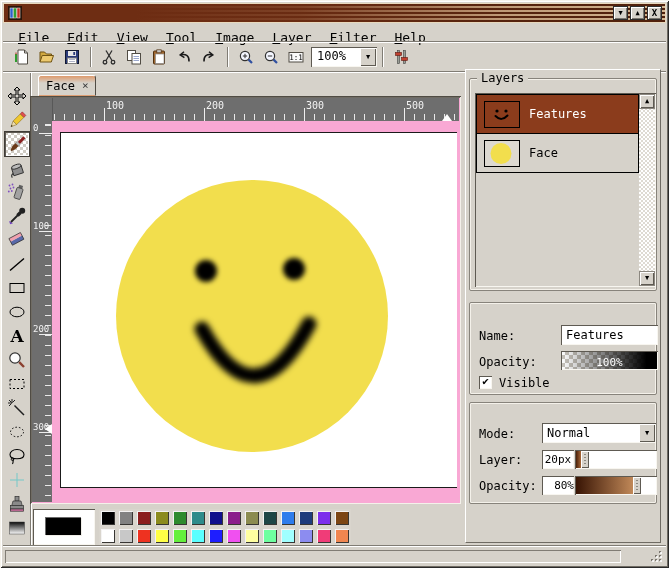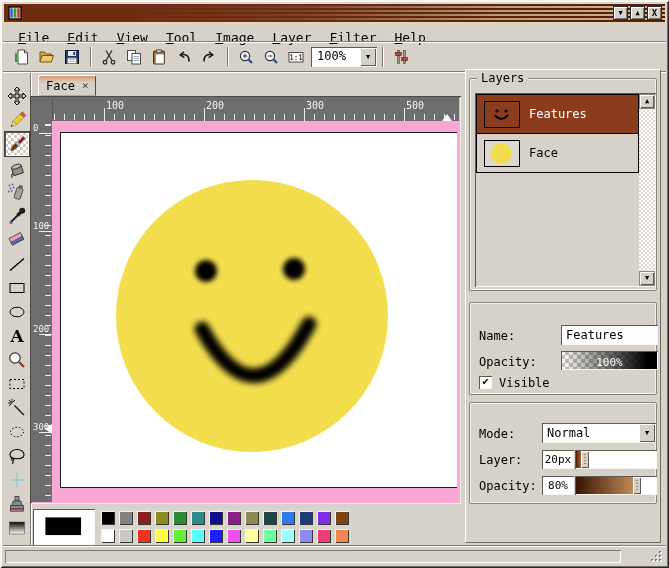--- a/index.html
+++ b/index.html
@@ -582,21 +582,21 @@
         <span class="val">Normal</span>
         <div class="drop-btn">▼</div>
       </div>
       <span class="plabel" style="left:9px; top:50px;">Layer:</span>
       <div class="num-field" style="top:47px;">20px</div>
       <div class="slider" style="top:47px;">
         <div class="fill" style="width:5px; background:linear-gradient(90deg,#4A2008,#A86838);"></div>
         <div class="grip" style="left:6px;"></div>
       </div>
       <span class="plabel" style="left:9px; top:76px;">Opacity:</span>
-      <div class="num-field" style="top:73px;">80%</div>
+      <div class="num-field" style="top:73px;text-align:right;">80%</div>
       <div class="slider" style="top:73px;">
         <div class="fill" style="width:57px; background:linear-gradient(90deg,#381404,#C08858);"></div>
         <div class="grip" style="left:58px;"></div>
       </div>
     </div>
   </div>
 
   <div class="hr-line" id="hr3"></div>
   <div class="statusbar">
     <div class="status-field"></div>

